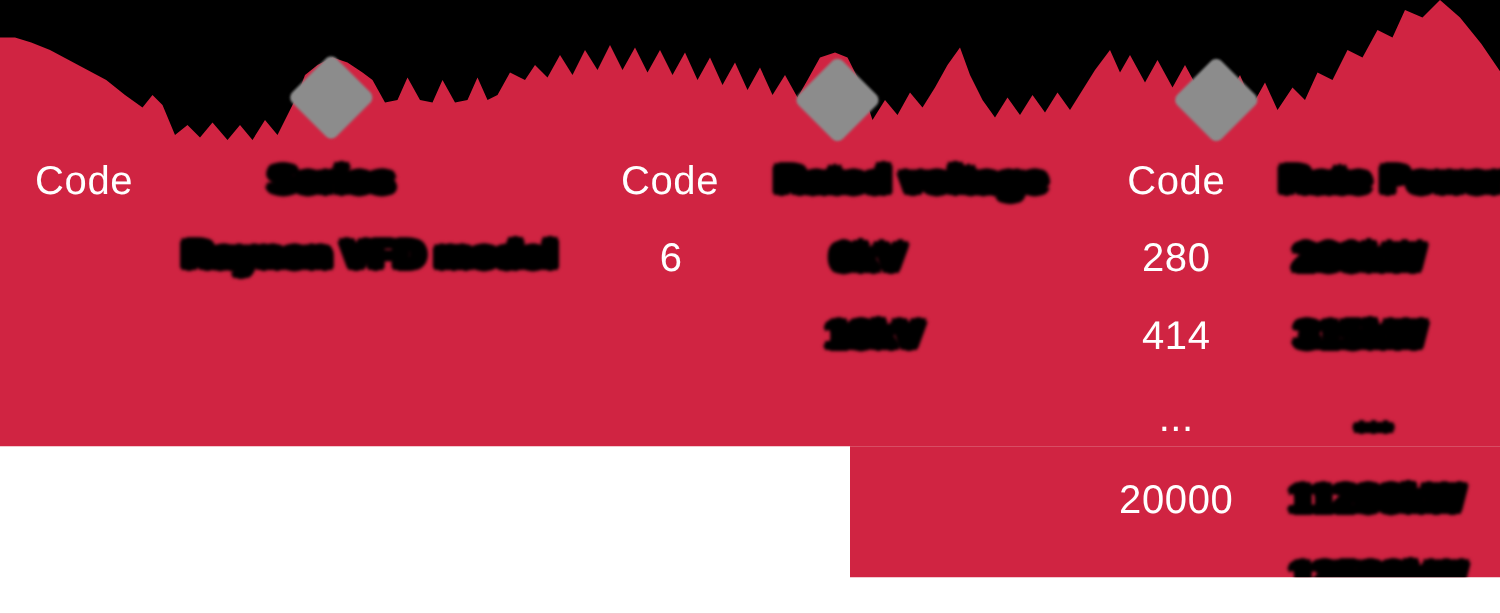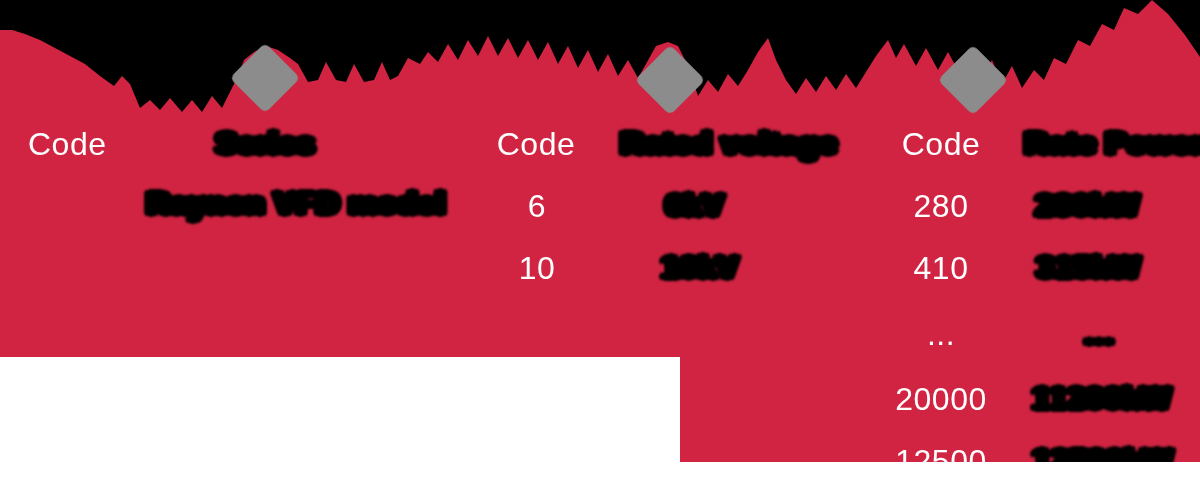--- a/index.html
+++ b/index.html
@@ -76,34 +76,32 @@
   <div class="abs wtext" style="left:28px;top:128px;">Code</div>
   <div class="abs blob" style="left:216px;top:128px;">Series</div>
   <div class="abs blob" style="left:147px;top:188px;">Raynen VFD model</div>
 
   <div class="abs wtext ctr" style="left:456px;top:128px;">Code</div>
   <div class="abs blob" style="left:621px;top:128px;">Rated voltage</div>
 
   <div class="abs wtext ctr" style="left:457px;top:190px;">6</div>
   <div class="abs blob" style="left:666px;top:190px;">6kV</div>
 
-  <div class="abs wtext ctr" style="left:457px;top:252px;">10</div>
   <div class="abs blob" style="left:662px;top:252px;">10kV</div>
 
   <div class="abs wtext ctr" style="left:861px;top:128px;">Code</div>
   <div class="abs blob" style="left:1025px;top:128px;">Rate Power</div>
 
   <div class="abs wtext ctr" style="left:861px;top:190px;text-align:center;">280</div>
   <div class="abs blob" style="left:1036px;top:190px;">280kW</div>
 
-  <div class="abs wtext ctr" style="left:861px;top:252px;">410</div>
+  <div class="abs wtext ctr" style="left:861px;top:252px;">414</div>
   <div class="abs blob" style="left:1037px;top:252px;">315kW</div>
 
   <div class="abs wtext ctr" style="left:861px;top:318px;">...</div>
   <div class="abs blob" style="left:1085px;top:318px;">...</div>
 
   <div class="abs wtext ctr" style="left:861px;top:383px;">20000</div>
   <div class="abs blob" style="left:1033px;top:383px;">11200kW</div>
 
-  <div class="abs wtext ctr" style="left:861px;top:445px;">12500</div>
   <div class="abs blob" style="left:1033px;top:445px;">12500kW</div>
 
 </div>
 
 </body></html>

